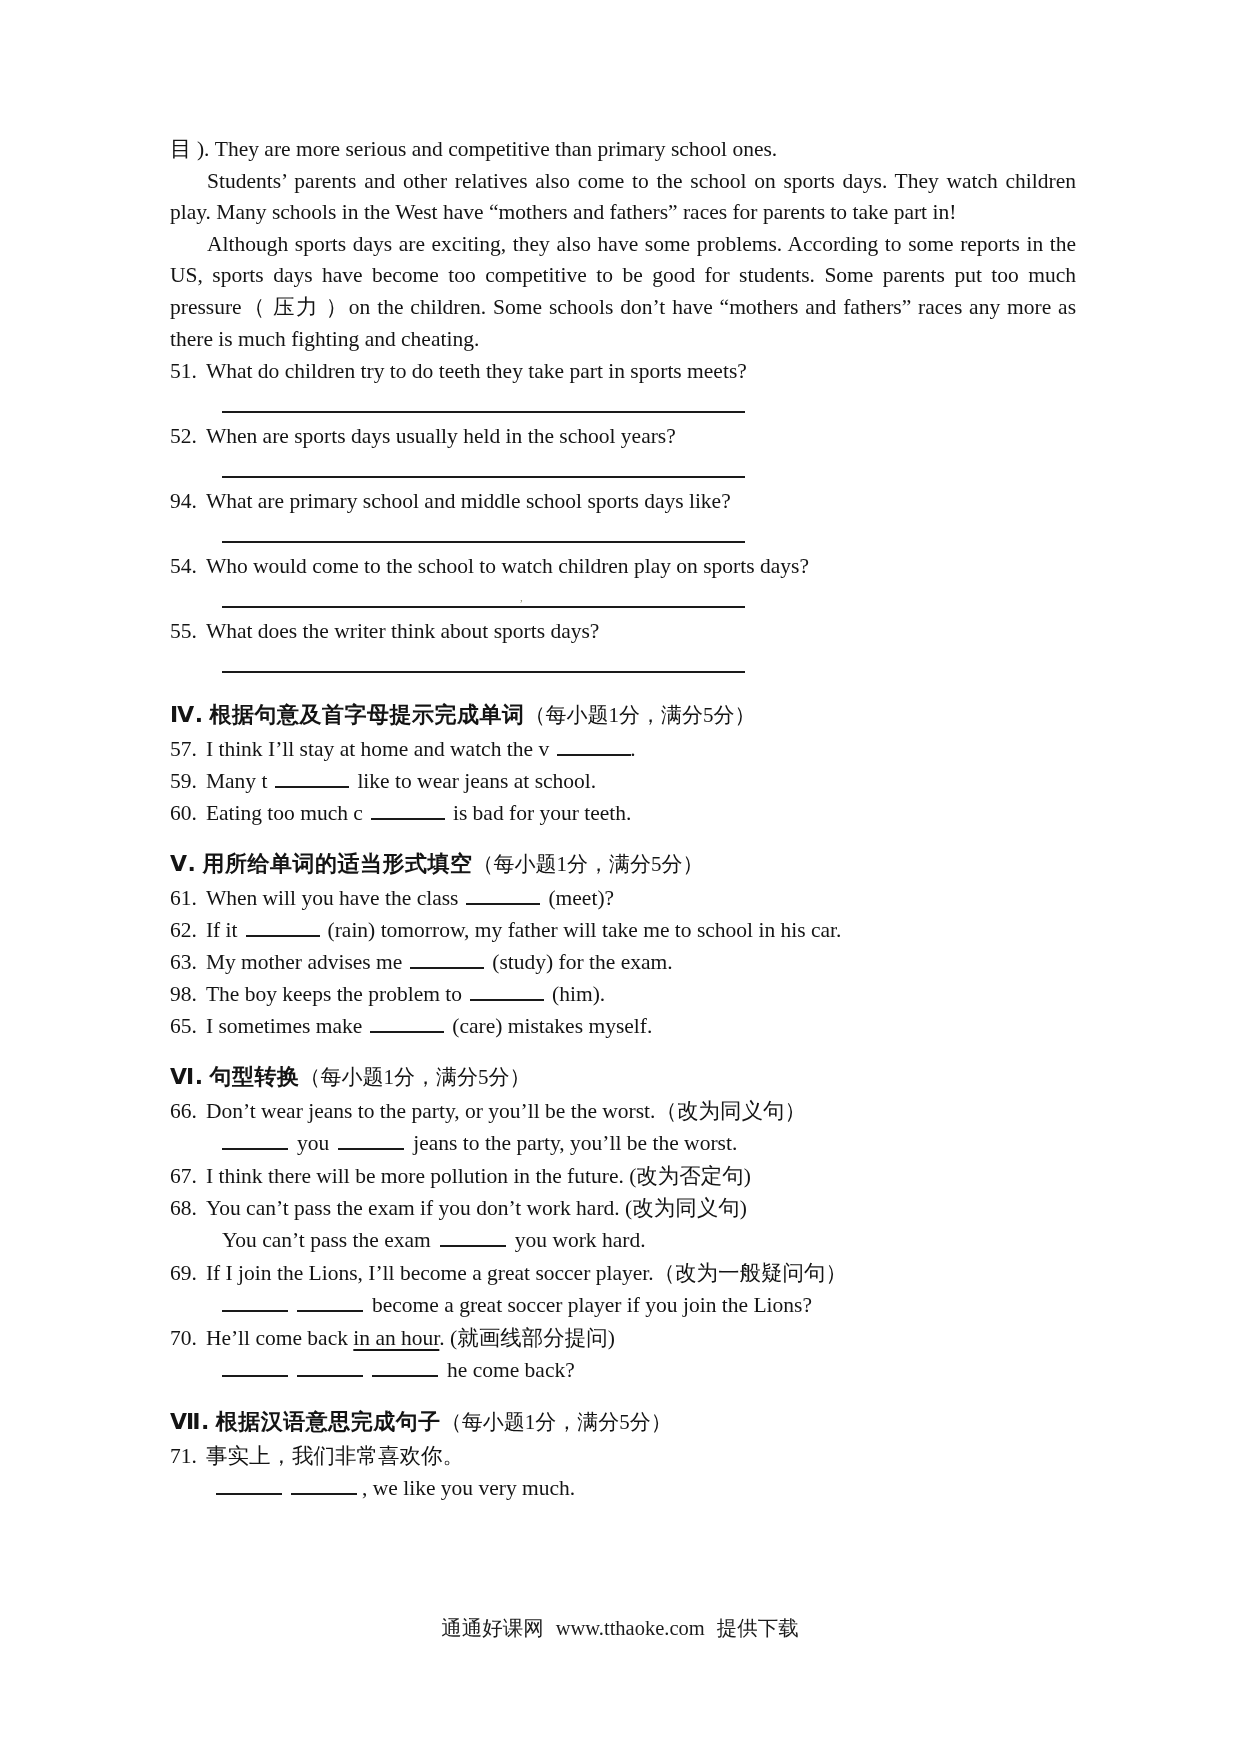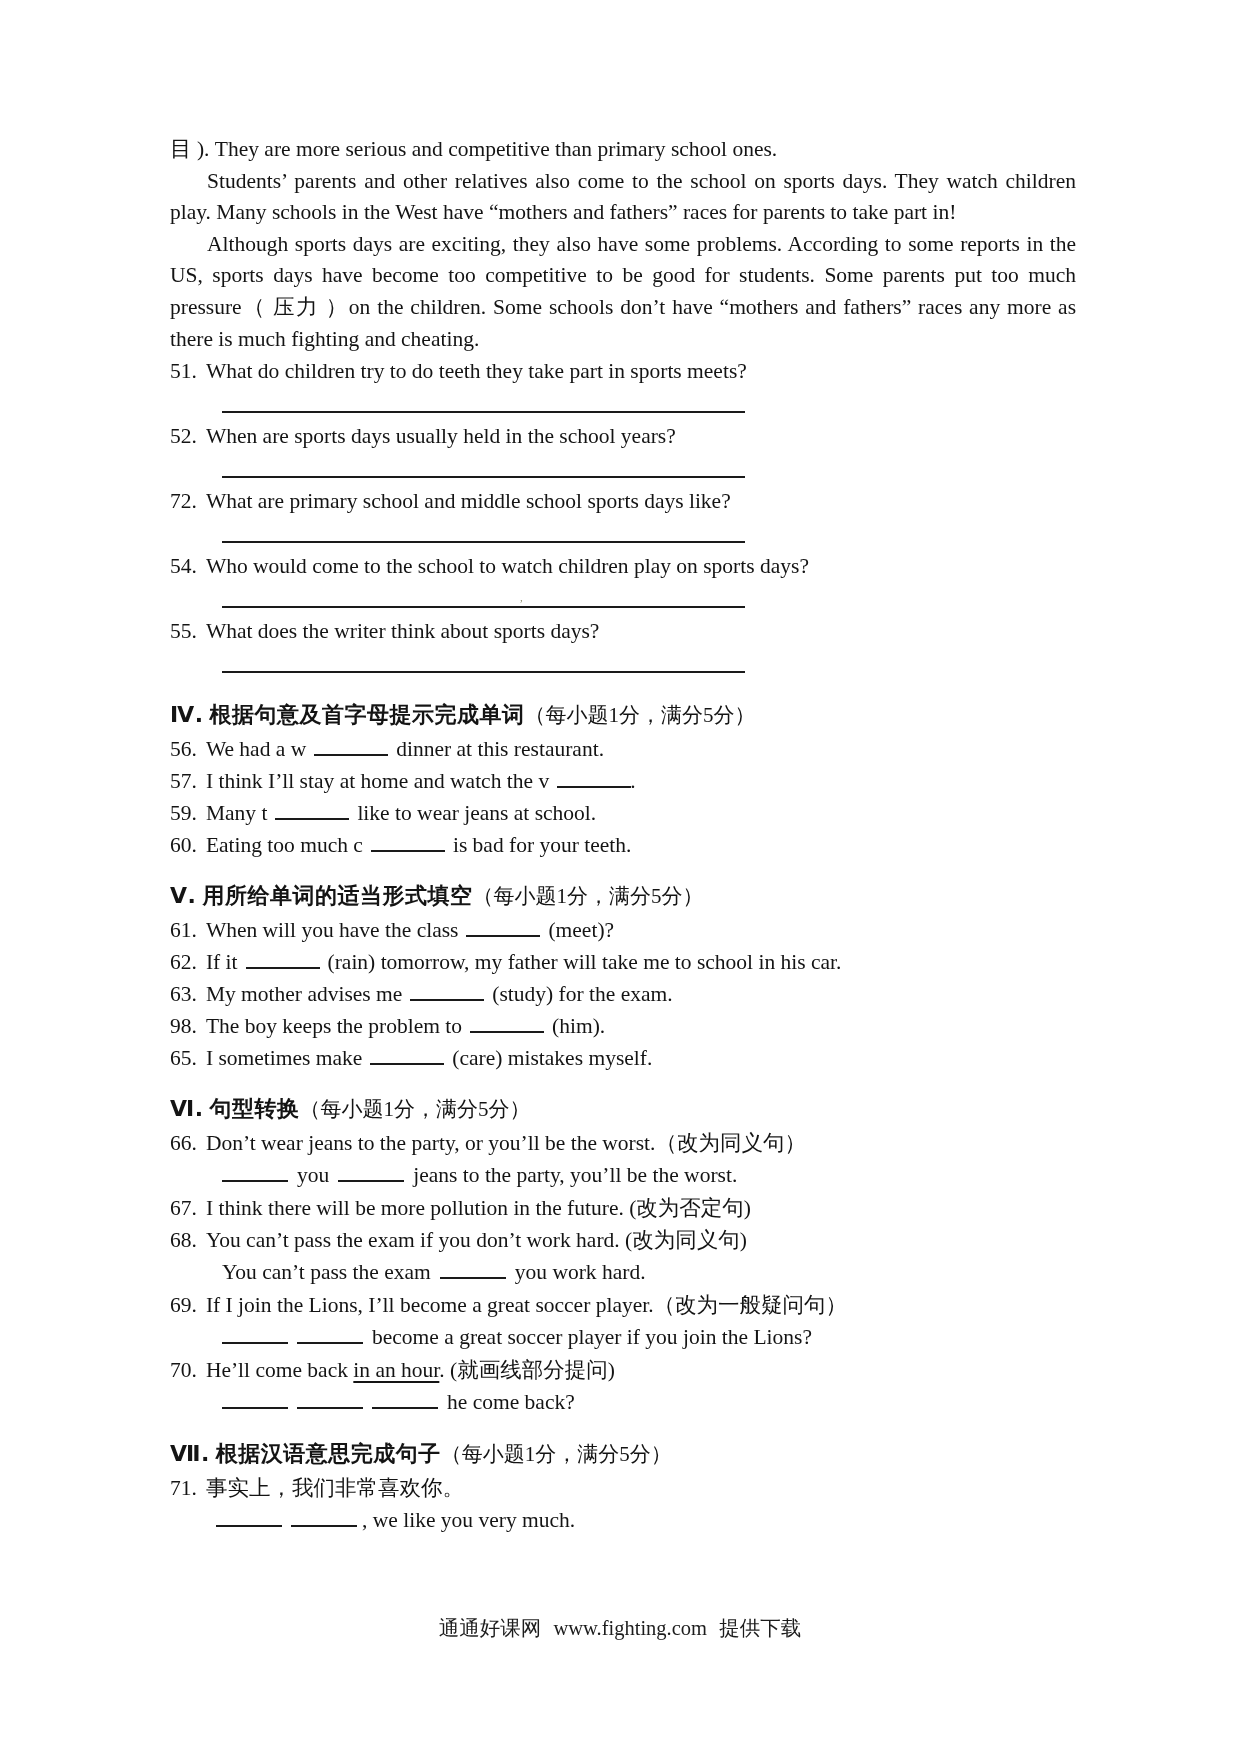--- a/index.html
+++ b/index.html
@@ -82,21 +82,21 @@
       </div>
 
     <div class="q-row">
       <span class="num">52.</span><span>When are sports days usually held in the school years?</span>
     </div>
     <div class="rq-answer">
         <div class="rule"></div>
       </div>
 
     <div class="q-row">
-      <span class="num">72.</span><span>What are primary school and middle school sports days like?</span>
+      <span class="num">94.</span><span>What are primary school and middle school sports days like?</span>
     </div>
     <div class="rq-answer">
         <div class="rule"></div>
       </div>
 
     <div class="q-row">
       <span class="num">54.</span><span>Who would come to the school to watch children play on sports days?</span>
     </div>
     <div class="rq-answer mark">
         <div class="rule"></div>
@@ -106,23 +106,20 @@
       <span class="num">55.</span><span>What does the writer think about sports days?</span>
     </div>
     <div class="rq-answer">
         <div class="rule"></div>
       </div>
   </section>
 
   <section>
     <div class="sec-head">
       <span class="numeral">Ⅳ.</span><span class="ctitle">根据句意及首字母提示完成单词</span><span class="note">（每小题1分，满分5分）</span>
-    </div>
-    <div class="q-row">
-      <span class="num">56.</span><span>We had a w</span><span class="blank"></span><span>dinner at this restaurant.</span>
     </div>
     <div class="q-row">
       <span class="num">57.</span><span>I think I’ll stay at home and watch the v</span><span class="blank"></span><span class="snug">.</span>
     </div>
     <div class="q-row">
       <span class="num">59.</span><span>Many t</span><span class="blank"></span><span>like to wear jeans at school.</span>
     </div>
     <div class="q-row">
       <span class="num">60.</span><span>Eating too much c</span><span class="blank"></span><span>is bad for your teeth.</span>
     </div>
@@ -184,13 +181,13 @@
       <span class="numeral">Ⅶ.</span><span class="ctitle">根据汉语意思完成句子</span><span class="note">（每小题1分，满分5分）</span>
     </div>
     <div class="q-row">
       <span class="num">71.</span><span>事实上，我们非常喜欢你。</span>
     </div>
     <div class="ans-row indent71"><span class="blank"></span><span class="blank"></span><span class="tok snug">, we like you very much.</span></div>
   </section>
 
 </div>
 
-<div class="footer">通通好课网  www.fighting.com  提供下载</div>
+<div class="footer">通通好课网  www.tthaoke.com  提供下载</div>
 
 </body></html>

